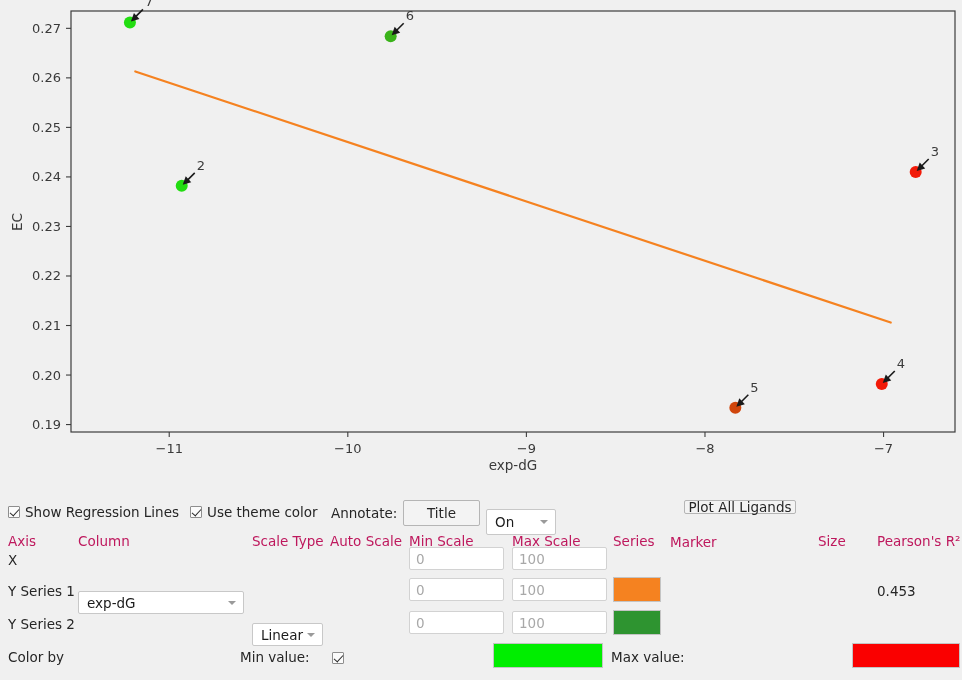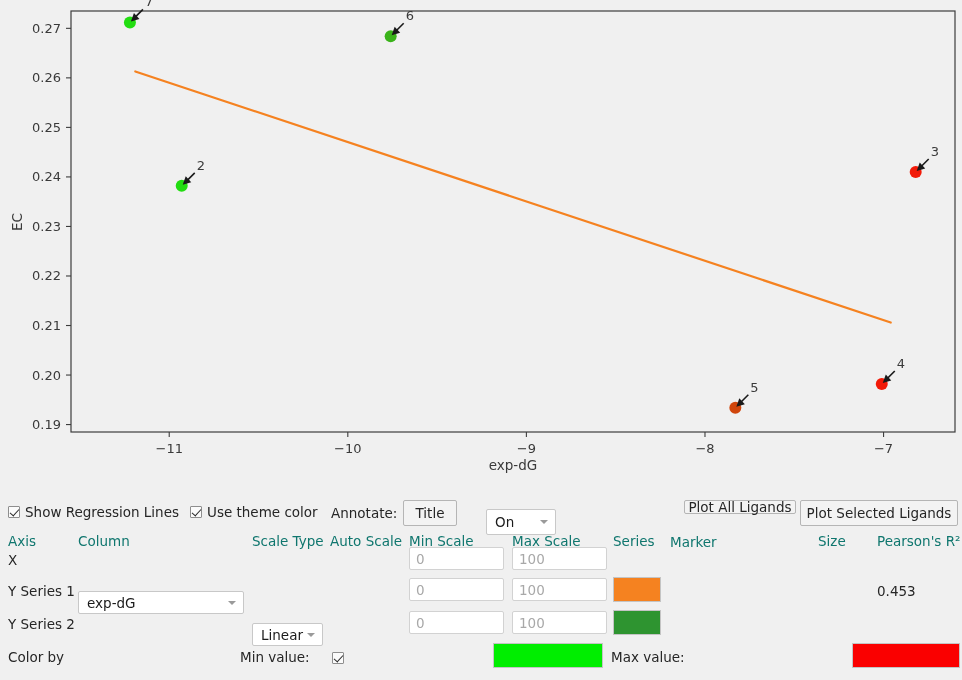--- a/index.html
+++ b/index.html
@@ -17,21 +17,21 @@
 
   
   #controls {
     position: absolute; left: 0; top: 492px;
     width: 962px; height: 188px;
     background: #f0f0f0;
     font-size: 13.5px; color: #2b2b2b;
   }
   .abs { position: absolute; }
   .lbl { color: #262626; white-space: nowrap; font-size: 13.5px; line-height: 16px; }
-  .hdr { color: #0f766e; white-space: nowrap; font-size: 13.5px; line-height: 16px; }
+  .hdr { color: #be185d; white-space: nowrap; font-size: 13.5px; line-height: 16px; }
 
   
   .cbx-wrap { display: inline-flex; align-items: center; gap: 5px; }
   .cbx {
     width: 12px; height: 12px; box-sizing: border-box;
     border: 1px solid #8e8e8e; background: #fbfbfb;
     display: inline-block; position: relative; border-radius: 1px;
   }
   .cbx.checked::after {
     content: "";
@@ -183,29 +183,28 @@
       <span class="lbl">Show Regression Lines</span>
     </div>
 
     <div class="abs cbx-wrap" style="left:190px; top:12px;">
       <span class="cbx checked"></span>
       <span class="lbl">Use theme color</span>
     </div>
 
     <span class="abs lbl" style="left:331px; top:13px;">Annotate:</span>
 
-    <div class="abs btn" style="left:403px; top:8px; width:54px; height:26px;">Title</div>
+    <div class="abs btn" style="left:403px; top:8px; width:77px; height:26px;">Title</div>
 
     <div class="abs combo" style="left:486px; top:8px; width:70px; height:26px;">
       <span>On</span>
       <span class="arrow"></span>
     </div>
 
     <div class="abs btn" style="left:684px; top:8px; width:112px; height:14px;">Plot All Ligands</div>
-    <div class="abs btn" style="left:800px; top:8px; width:158px; height:26px;">Plot Selected Ligands</div>
 
     
     <span class="abs hdr" style="left:8px;   top:41px;">Axis</span>
     <span class="abs hdr" style="left:78px;  top:41px;">Column</span>
     <span class="abs hdr" style="left:252px; top:41px;">Scale Type</span>
     <span class="abs hdr" style="left:330px; top:41px;">Auto Scale</span>
     <span class="abs hdr" style="left:409px; top:41px;">Min Scale</span>
     <span class="abs hdr" style="left:512px; top:41px;">Max Scale</span>
     <span class="abs hdr" style="left:613px; top:41px;">Series</span>
     <span class="abs hdr" style="left:670px; top:33px;margin-top:9px;">Marker</span>

